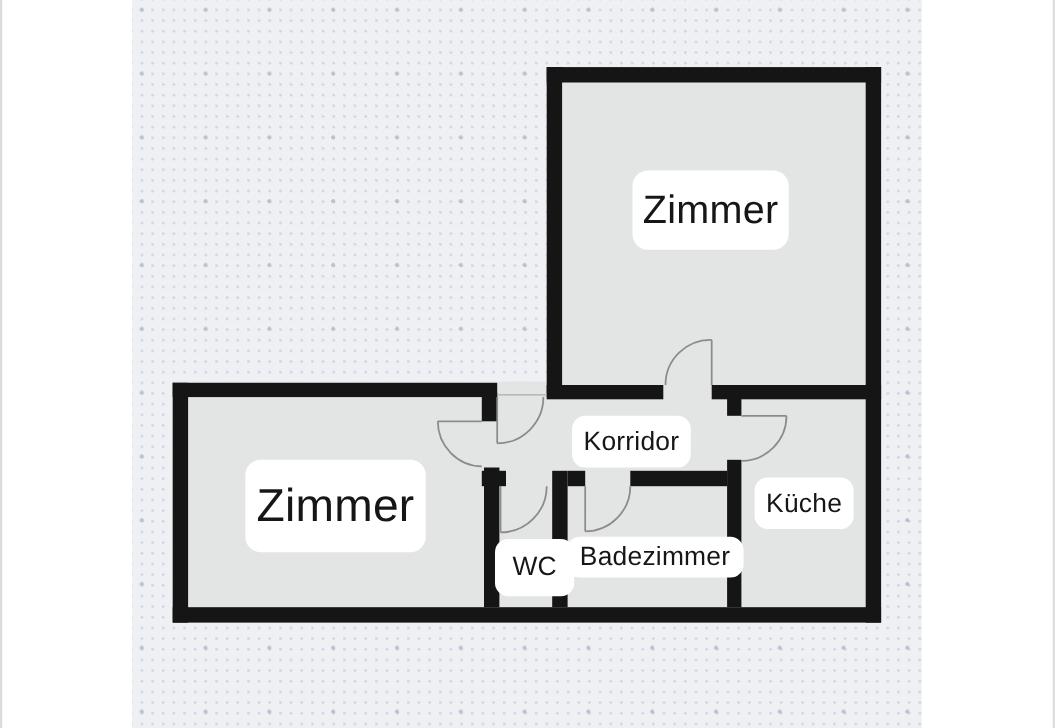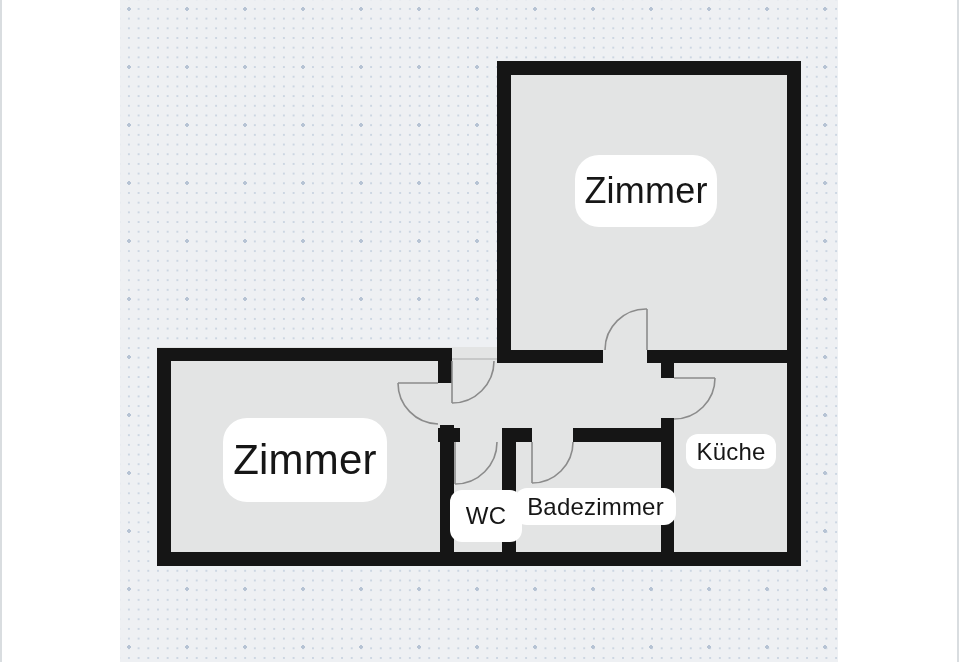--- a/index.html
+++ b/index.html
@@ -30,21 +30,21 @@
   .room-label{
     position:absolute;
     display:flex;align-items:center;justify-content:center;
     background:var(--label-bg,#fff);
     color:var(--label-text,#161616);
     border-radius:12px;
     font-weight:500;
     letter-spacing:0.2px;
     white-space:nowrap;
   }
-  .room-label.big{border-radius:24px;}
+  .room-label.big{border-radius:14px;}
 </style>
 </head>
 <body>
 
 <div class="page">
   <div class="edge-line left"></div>
   <div class="edge-line right"></div>
 
   <div class="canvas"></div>
 
@@ -93,19 +93,20 @@
 
       <path class="door" d="M674,378 L715,378"></path>
       <path class="door" d="M715,378 A41,41 0 0 1 674,419"></path>
     </g>
   </svg>
 
   <div class="room-label big" style="left:575px;top:155px;width:142px;height:72px;font-size:36px;">Zimmer</div>
 
   <div class="room-label big" style="left:223px;top:418px;width:164px;height:84px;font-size:42px;">Zimmer</div>
 
+  <div class="room-label" style="left:520px;top:378px;width:108px;height:47px;font-size:24px;">Korridor</div>
 
   <div class="room-label" style="left:450px;top:490px;width:72px;height:52px;font-size:24px;">WC</div>
 
   <div class="room-label" style="left:515px;top:488px;width:161px;height:37px;font-size:24px;">Badezimmer</div>
 
-  <div class="room-label" style="left:686px;top:434px;width:90px;height:35px;font-size:24px;">Küche</div>
+  <div class="room-label" style="left:686px;top:434px;width:90px;height:47px;font-size:24px;">Küche</div>
 </div>
 
 </body></html>

